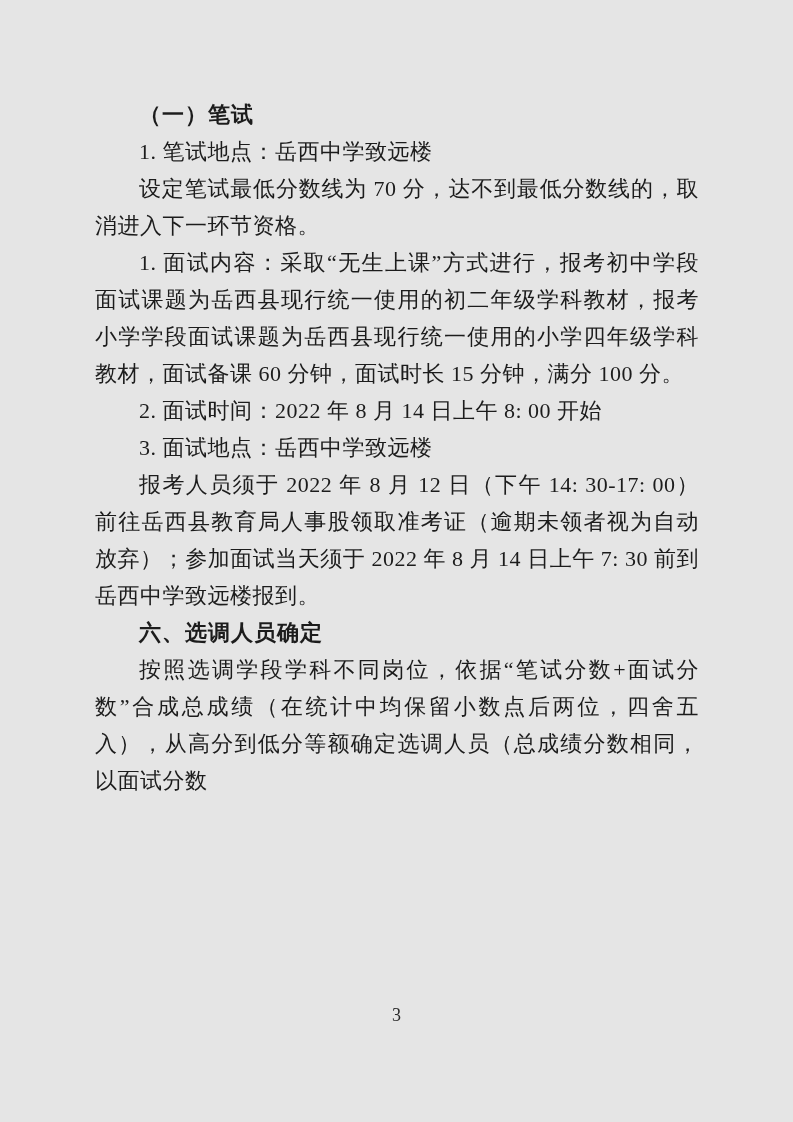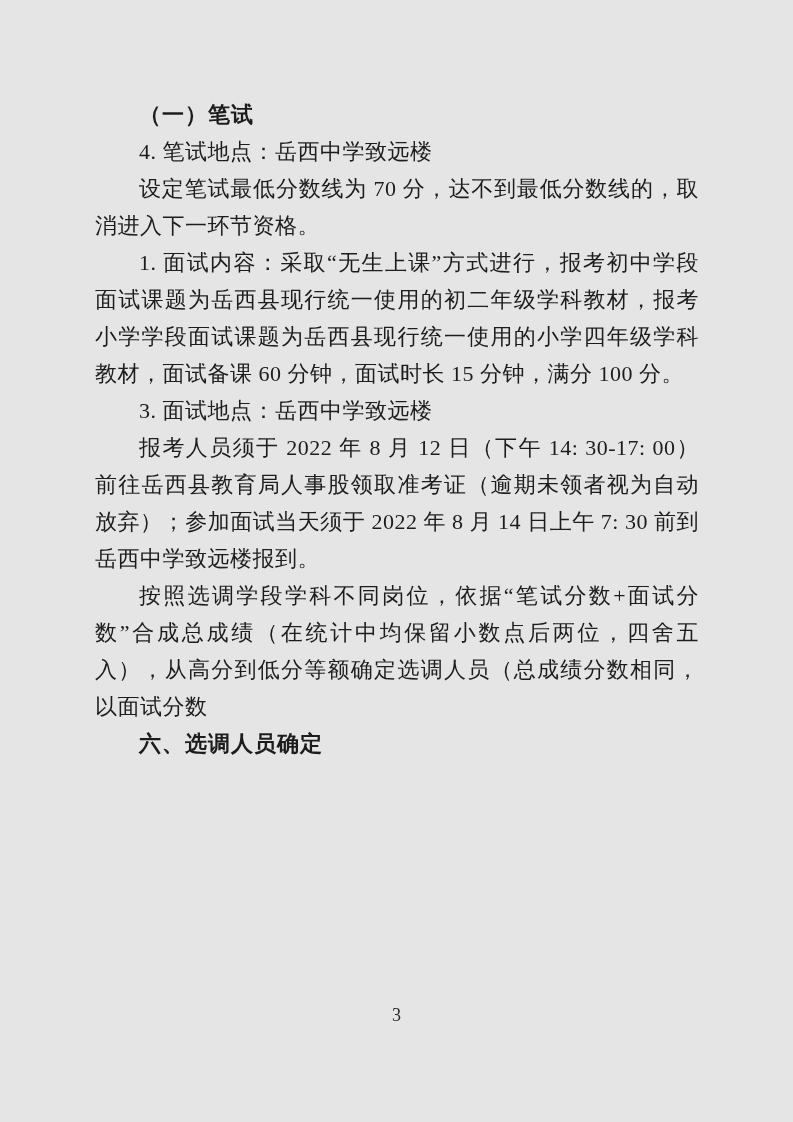--- a/index.html
+++ b/index.html
@@ -54,22 +54,23 @@
     color: #2a2a2a;
     font-family: "Liberation Serif", serif;
   }
 </style>
 </head>
 <body>
 
 <div class="page">
   <div class="content">
       <p class="block subheading">（一）笔试</p>
-      <p class="block paragraph">4. 笔试地点：岳西中学致远楼</p>
+      <p class="block paragraph">1. 笔试地点：岳西中学致远楼</p>
       <p class="block paragraph">设定笔试最低分数线为 70 分，达不到最低分数线的，取消进入下一环节资格。</p>
       <p class="block paragraph">1. 面试内容：采取“无生上课”方式进行，报考初中学段面试课题为岳西县现行统一使用的初二年级学科教材，报考小学学段面试课题为岳西县现行统一使用的小学四年级学科教材，面试备课 60 分钟，面试时长 15 分钟，满分 100 分。</p>
+      <p class="block paragraph">2. 面试时间：2022 年 8 月 14 日上午 8: 00 开始</p>
       <p class="block paragraph">3. 面试地点：岳西中学致远楼</p>
       <p class="block paragraph">报考人员须于 2022 年 8 月 12 日（下午 14: 30-17: 00）前往岳西县教育局人事股领取准考证（逾期未领者视为自动放弃）；参加面试当天须于 2022 年 8 月 14 日上午 7: 30 前到岳西中学致远楼报到。</p>
+      <p class="block heading">六、选调人员确定</p>
       <p class="block paragraph">按照选调学段学科不同岗位，依据“笔试分数+面试分数”合成总成绩（在统计中均保留小数点后两位，四舍五入），从高分到低分等额确定选调人员（总成绩分数相同，以面试分数</p>
-      <p class="block heading">六、选调人员确定</p>
     </div>
   <div class="page-number">3</div>
 </div>
 
 </body></html>

